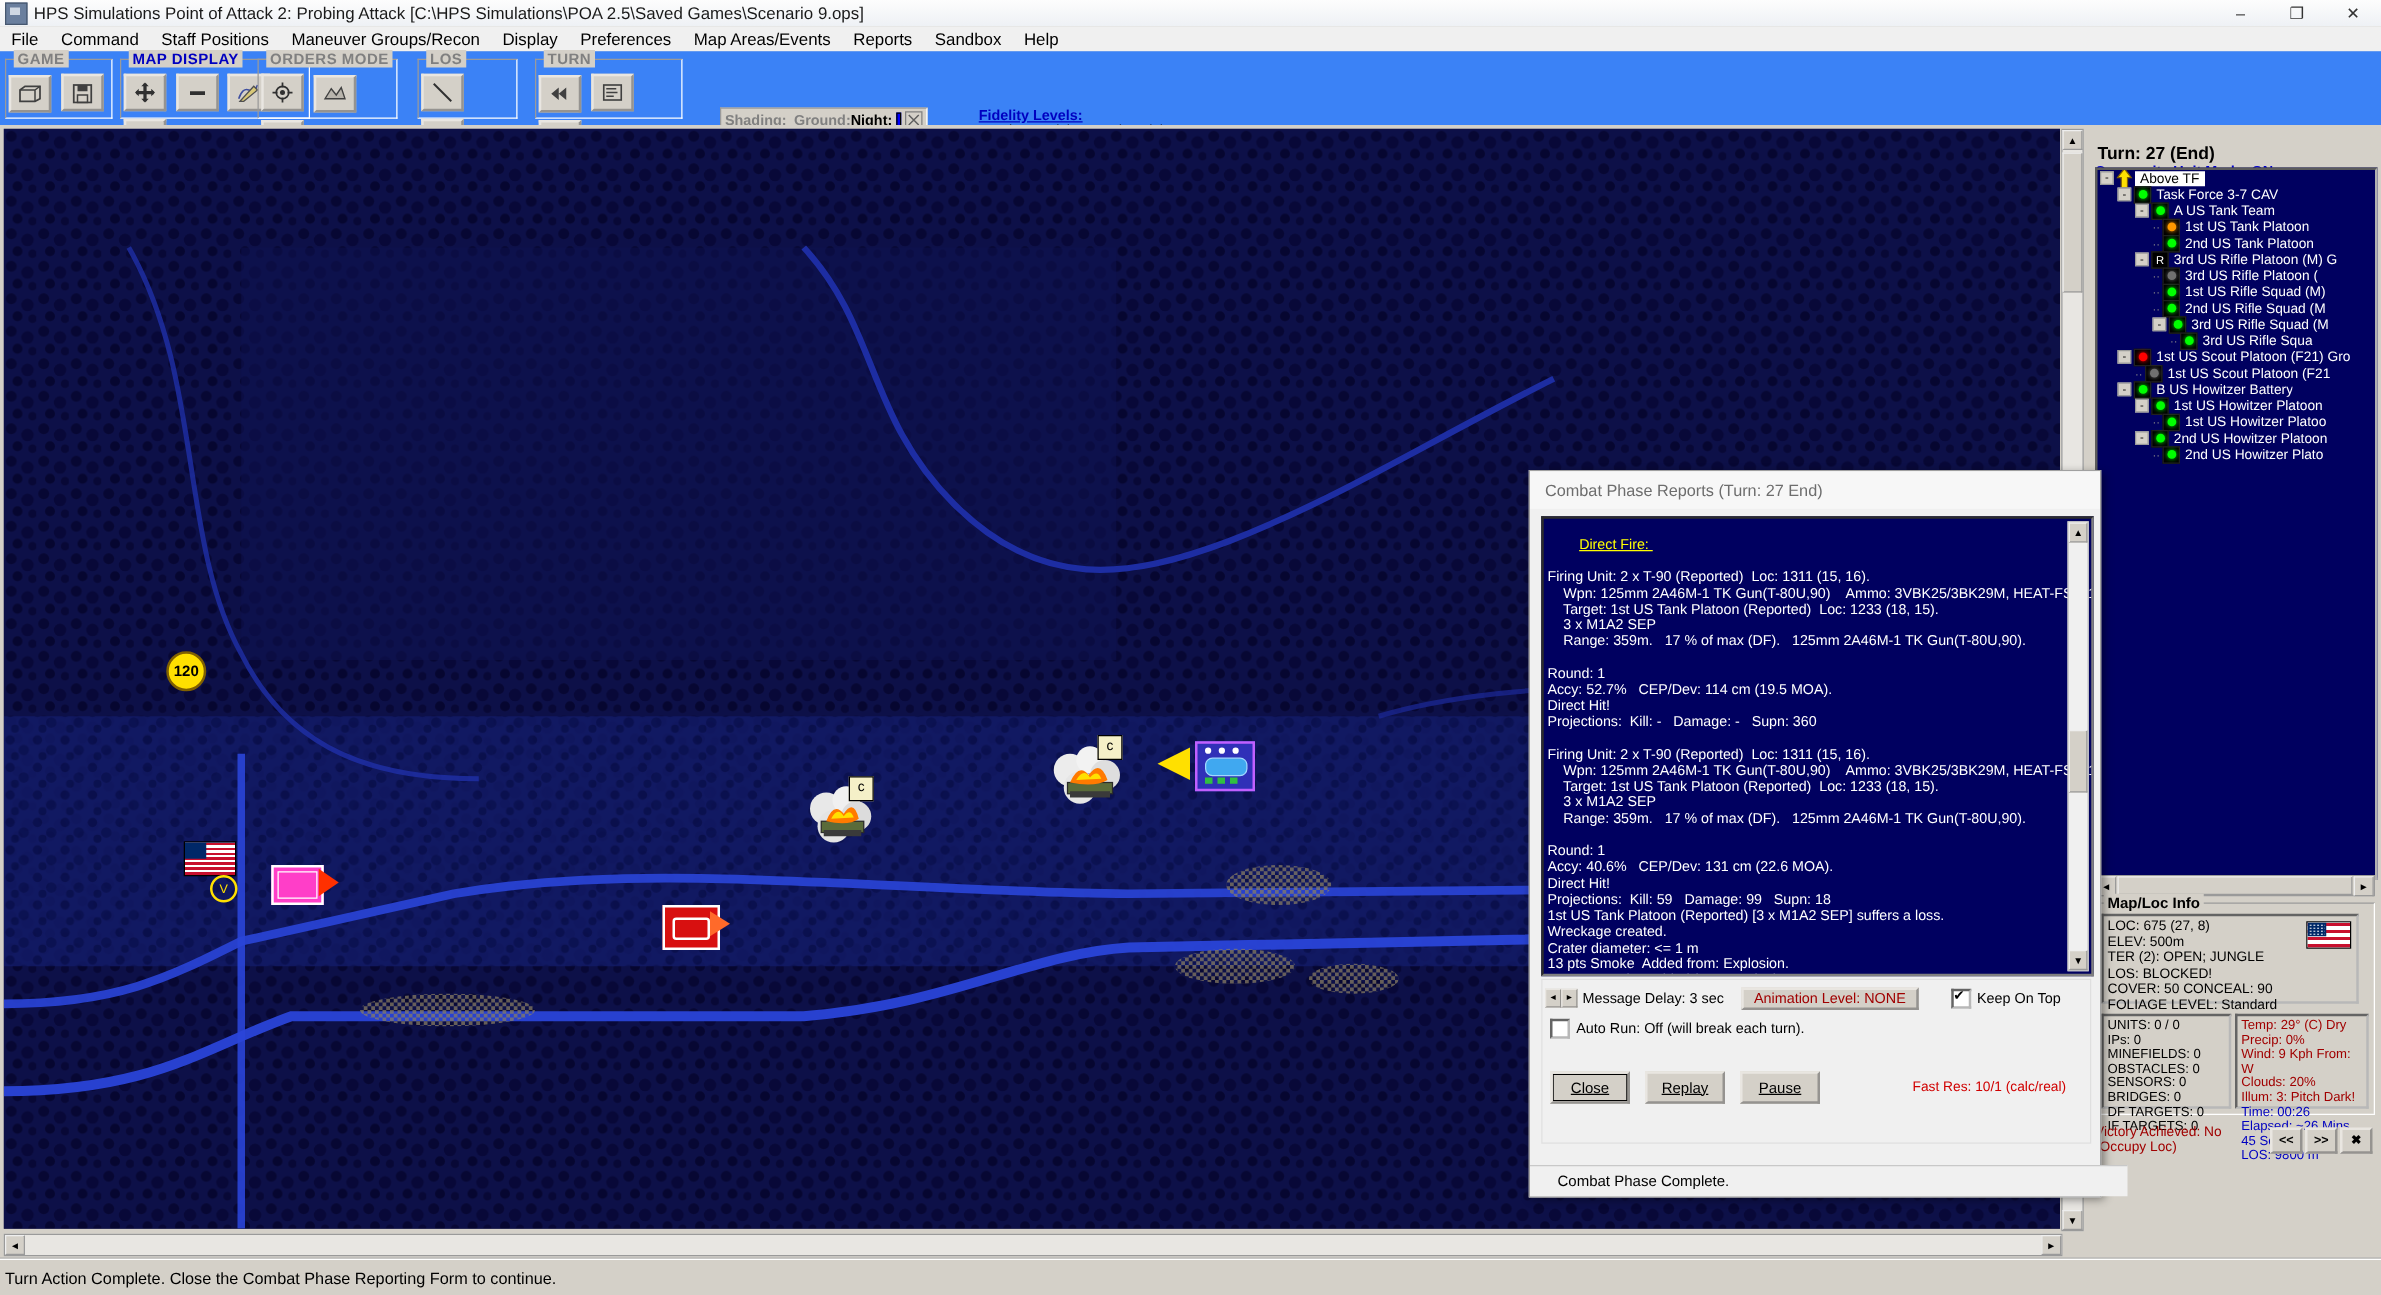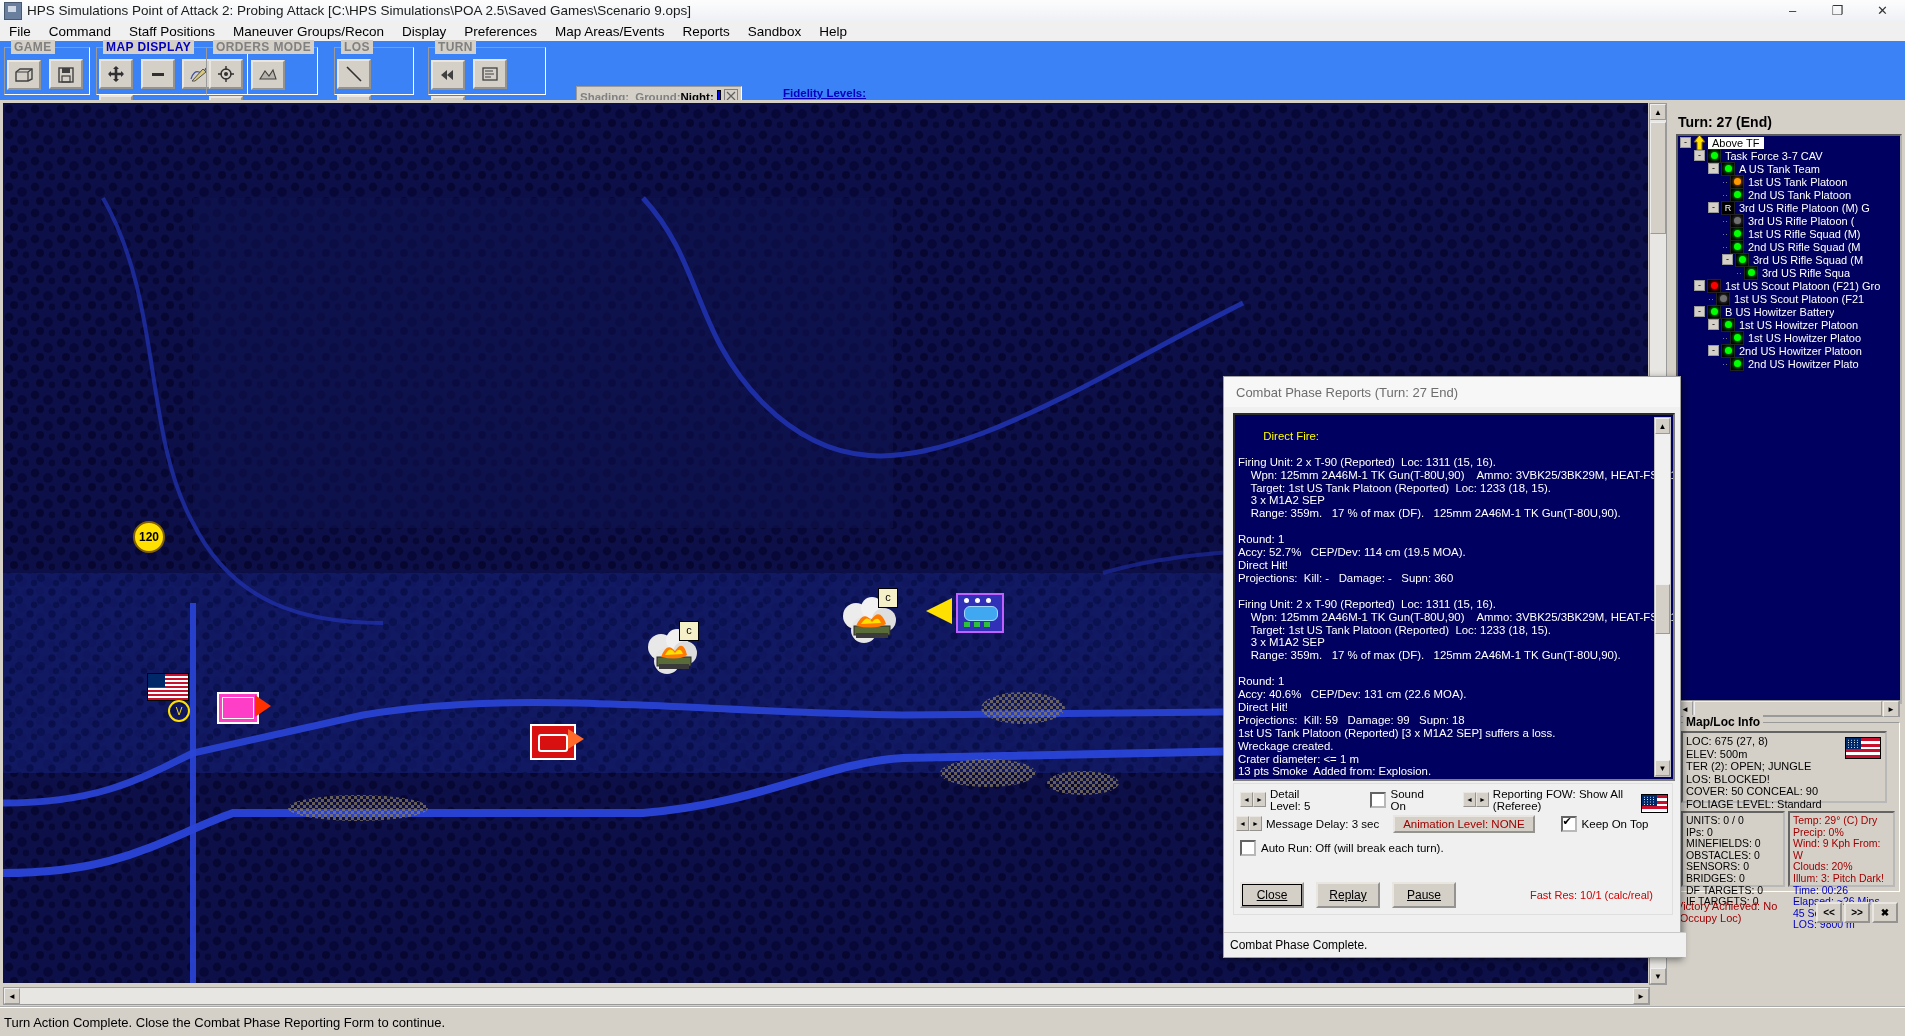--- a/index.html
+++ b/index.html
@@ -92,37 +92,37 @@
   .vbtns{margin-left:auto;display:flex;gap:2px;}
   .vbtn{width:22px;height:17px;border:2px outset #e9e6e1;background:#d4d0c8;font-size:10px;font-weight:bold;
         display:flex;align-items:center;justify-content:center;}
 
   
   .dlg{position:absolute;left:1223px;top:376px;width:456px;height:580px;background:#f0f0f0;
        border:1px solid #a0a0a0;box-shadow:2px 2px 7px rgba(0,0,0,.45);}
   .dlg-title{height:30px;display:flex;align-items:center;padding-left:12px;font-size:13px;color:#6d6d6d;background:#f7f7f7;}
   .dlg-body{position:absolute;left:9px;top:36px;width:438px;height:364px;background:#000060;border:2px inset #808080;overflow:hidden;}
   .rpt{position:absolute;left:3px;top:2px;width:408px;color:#fff;font-size:11.4px;line-height:12.9px;white-space:pre;font-family:"Liberation Sans",sans-serif;}
-  .rpt .hdr{color:#ffff00;margin-top:26px;}
+  .rpt .hdr{color:#ffff00;text-decoration:underline;margin-top:26px;}
   .dlg-vs{position:absolute;right:2px;top:2px;width:15px;height:358px;background:#f0f0f0;border:1px solid #c0c0c0;}
 
   .dlg-ctrl{position:absolute;left:9px;top:406px;width:438px;height:130px;background:#f0f0f0;border:1px solid #dfdfdf;}
   .ctl-row{display:flex;align-items:center;height:19px;font-size:11.5px;}
   .spin{display:flex;margin-right:4px;}
   .spin div{width:11px;height:13px;border:1px outset #e9e6e1;background:#d4d0c8;font-size:7px;display:flex;align-items:center;justify-content:center;}
   .cbx{width:12px;height:12px;border:2px inset #b8b8b8;background:#fff;margin-right:5px;position:relative;flex:0 0 auto;}
   .cbx.on:after{content:"\2714";position:absolute;left:0px;top:-3px;font-size:11px;color:#000;}
   .anim{border:2px outset #e9e6e1;background:#d4d0c8;color:#a00000;font-size:11.5px;padding:1px 8px;}
   .dbtn{width:60px;height:22px;border:2px outset #e9e6e1;background:#d4d0c8;font-size:12px;display:flex;
         align-items:center;justify-content:center;}
   .dbtn.def{border:2px outset #e9e6e1;box-shadow:0 0 0 1px #000 inset;}
   .u{text-decoration:underline;}
   .fastres{color:#d00000;font-size:11px;}
   .dlg-status{position:absolute;left:0;bottom:0;width:456px;height:24px;background:#f0f0f0;border-top:1px solid #c8c8c8;
-              display:flex;align-items:center;padding-left:6px;font-size:12px;}
+              display:flex;align-items:center;padding-left:22px;font-size:12px;}
 
   
   .statusbar{position:absolute;left:0;bottom:0;width:1905px;height:28px;background:#d4d0c8;border-top:2px groove #fff;
              display:flex;align-items:center;padding-left:4px;font-size:13px;}
 </style>
 </head>
 <body>
 
 <div class="app">
 
@@ -637,38 +637,20 @@
 558 pts Smoke  Added from: Explosion.</span>
       </div>
       <div class="dlg-vs">
         <div class="sbar-btn" style="width:13px;">▲</div>
         <div class="sbar-thumb" style="margin-top:150px;height:48px;"></div>
         <div class="sbar-btn" style="width:13px;position:absolute;bottom:0;">▼</div>
       </div>
     </div>
 
     <div class="dlg-ctrl">
-      <div class="ctl-row" style="margin:6px 0 0 6px;">
-        <span class="spin">
-            <div>◄</div>
-            <div>►</div>
-          </span>
-        <span>Detail Level: 5</span>
-        <span class="cbx" style="margin-left:40px;"></span>
-        <span>Sound On</span>
-        <span class="spin" style="margin-left:30px;">
-            <div>◄</div>
-            <div>►</div>
-          </span>
-        <span>Reporting FOW: Show All (Referee)</span>
-        <span class="usflag" style="position:relative;margin-left:4px;width:30px;height:17px;">
-          <span class="stripes"></span>
-            <span class="canton"></span>
-        </span>
-      </div>
       <div class="ctl-row" style="margin:5px 0 0 2px;">
         <span class="spin">
             <div>◄</div>
             <div>►</div>
           </span>
         <span>Message Delay: 3 sec</span>
         <span class="anim" style="margin-left:14px;">Animation Level: NONE</span>
         <span class="cbx on" style="margin-left:26px;"></span>
         <span>Keep On Top</span>
       </div>

